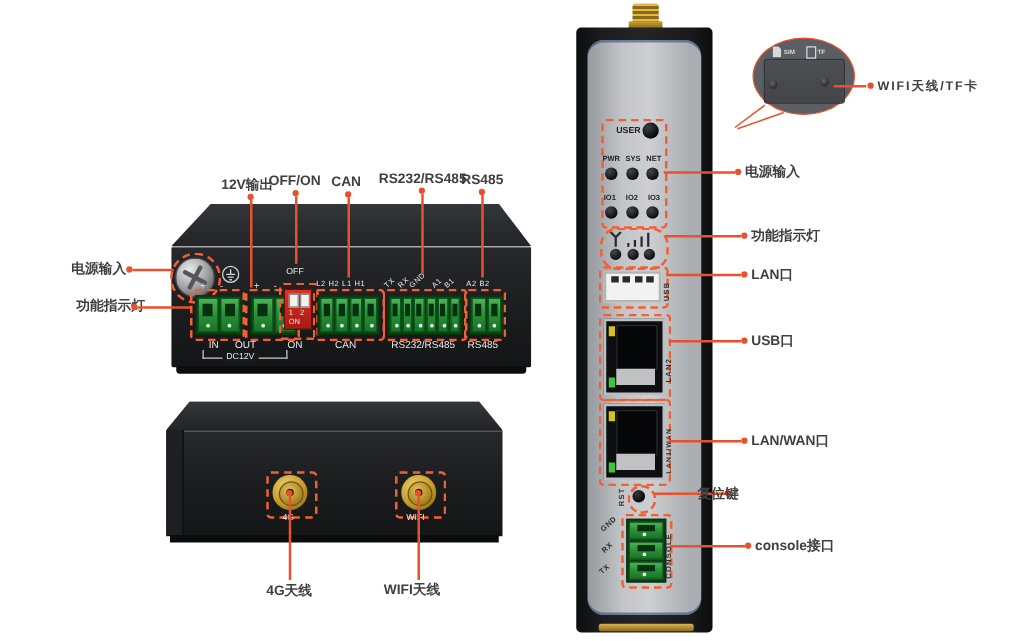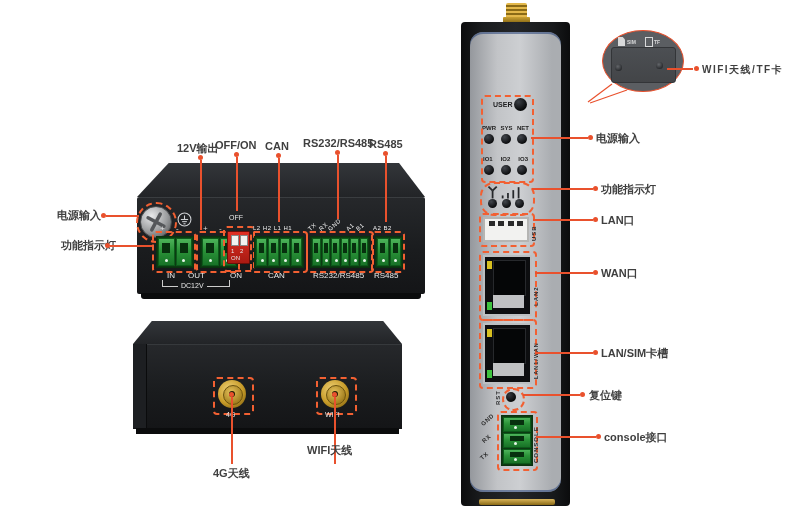--- a/index.html
+++ b/index.html
@@ -169,21 +169,21 @@
     <div class="dashed" style="left:316px;top:377px;width:37px;height:34px;"></div>
     <span class="wtxt" style="left:325px;top:410px;font-size:7px;">WIFI</span>
   </div>
 
   <span class="cdot" style="left:229px;top:392px;"></span>
   <div class="linev" style="left:231px;top:397px;height:67px;"></div>
   <span class="txt" style="left:213px;top:467px;">4G天线</span>
 
   <span class="cdot" style="left:332px;top:392px;"></span>
   <div class="linev" style="left:334px;top:397px;height:67px;"></div>
-  <span class="txt" style="left:307px;top:444px;">WIFI天线</span>
+  <span class="txt" style="left:307px;top:466px;">WIFI天线</span>
 
   <div>
     <div class="abs" style="left:506px;top:3px;width:21px;height:20px;border-radius:2px;background:repeating-linear-gradient(180deg,#e3b84a 0 2px,#8a6a16 2px 4px);"></div>
     <div class="abs" style="left:503px;top:17px;width:27px;height:7px;background:linear-gradient(180deg,#caa132,#7d5f10);border-radius:1px;"></div>
     <div class="abs" style="left:461px;top:22px;width:109px;height:484px;background:linear-gradient(90deg,#0c0d0e,#1b1d1f 20%,#232528 50%,#17191b 85%,#0b0c0d);border-radius:4px;"></div>
     <div class="abs" style="left:470px;top:32px;width:91px;height:460px;border-radius:13px;
                 background:linear-gradient(90deg,#95989d,#c2c4c7 30%,#cdcfd2 55%,#aaadb1 90%);
                 box-shadow:inset 0 2px 0 rgba(38,66,120,0.55), inset 0 -2px 0 rgba(38,66,120,0.55);"></div>
     <div class="abs" style="left:479px;top:499px;width:76px;height:6px;background:linear-gradient(180deg,#d8b45a,#8a6a16);border-radius:2px;"></div>
 
@@ -283,29 +283,29 @@
   <div class="lineh" style="left:532px;top:188px;width:61px;"></div>
   <span class="cdot" style="left:593px;top:186px;"></span>
   <span class="txt" style="left:601px;top:183px;">功能指示灯</span>
 
   <div class="lineh" style="left:533px;top:219px;width:60px;"></div>
   <span class="cdot" style="left:593px;top:217px;"></span>
   <span class="txt" style="left:601px;top:214px;">LAN口</span>
 
   <div class="lineh" style="left:535px;top:272px;width:58px;"></div>
   <span class="cdot" style="left:593px;top:270px;"></span>
-  <span class="txt" style="left:601px;top:267px;">WAN口</span>
+  <span class="txt" style="left:601px;top:267px;">USB口</span>
 
   <div class="lineh" style="left:535px;top:352px;width:58px;"></div>
   <span class="cdot" style="left:593px;top:350px;"></span>
-  <span class="txt" style="left:601px;top:347px;">LAN/SIM卡槽</span>
+  <span class="txt" style="left:601px;top:347px;">LAN/WAN口</span>
 
   <div class="lineh" style="left:523px;top:394px;width:57px;"></div>
   <span class="cdot" style="left:580px;top:392px;"></span>
-  <span class="txt" style="left:589px;top:389px;">复位键</span>
+  <span class="txt" style="left:558px;top:389px;">复位键</span>
 
   <div class="lineh" style="left:536px;top:436px;width:60px;"></div>
   <span class="cdot" style="left:596px;top:434px;"></span>
   <span class="txt" style="left:604px;top:431px;">console接口</span>
 
   <div>
     <div class="abs" style="left:602px;top:30px;width:80px;height:60px;border-radius:50%;background:#5b5e62;border:1.5px solid #e9512d;"></div>
     <div class="abs" style="left:611px;top:47px;width:63px;height:34px;background:linear-gradient(180deg,#4c4f53,#434548);border:1px solid #333538;border-radius:3px;"></div>
     <div class="abs" style="left:615px;top:64px;width:7px;height:7px;border-radius:50%;background:radial-gradient(circle at 40% 35%,#63666a,#26282b 75%);"></div>
     <div class="abs" style="left:656px;top:62px;width:7px;height:7px;border-radius:50%;background:radial-gradient(circle at 40% 35%,#63666a,#26282b 75%);"></div>

